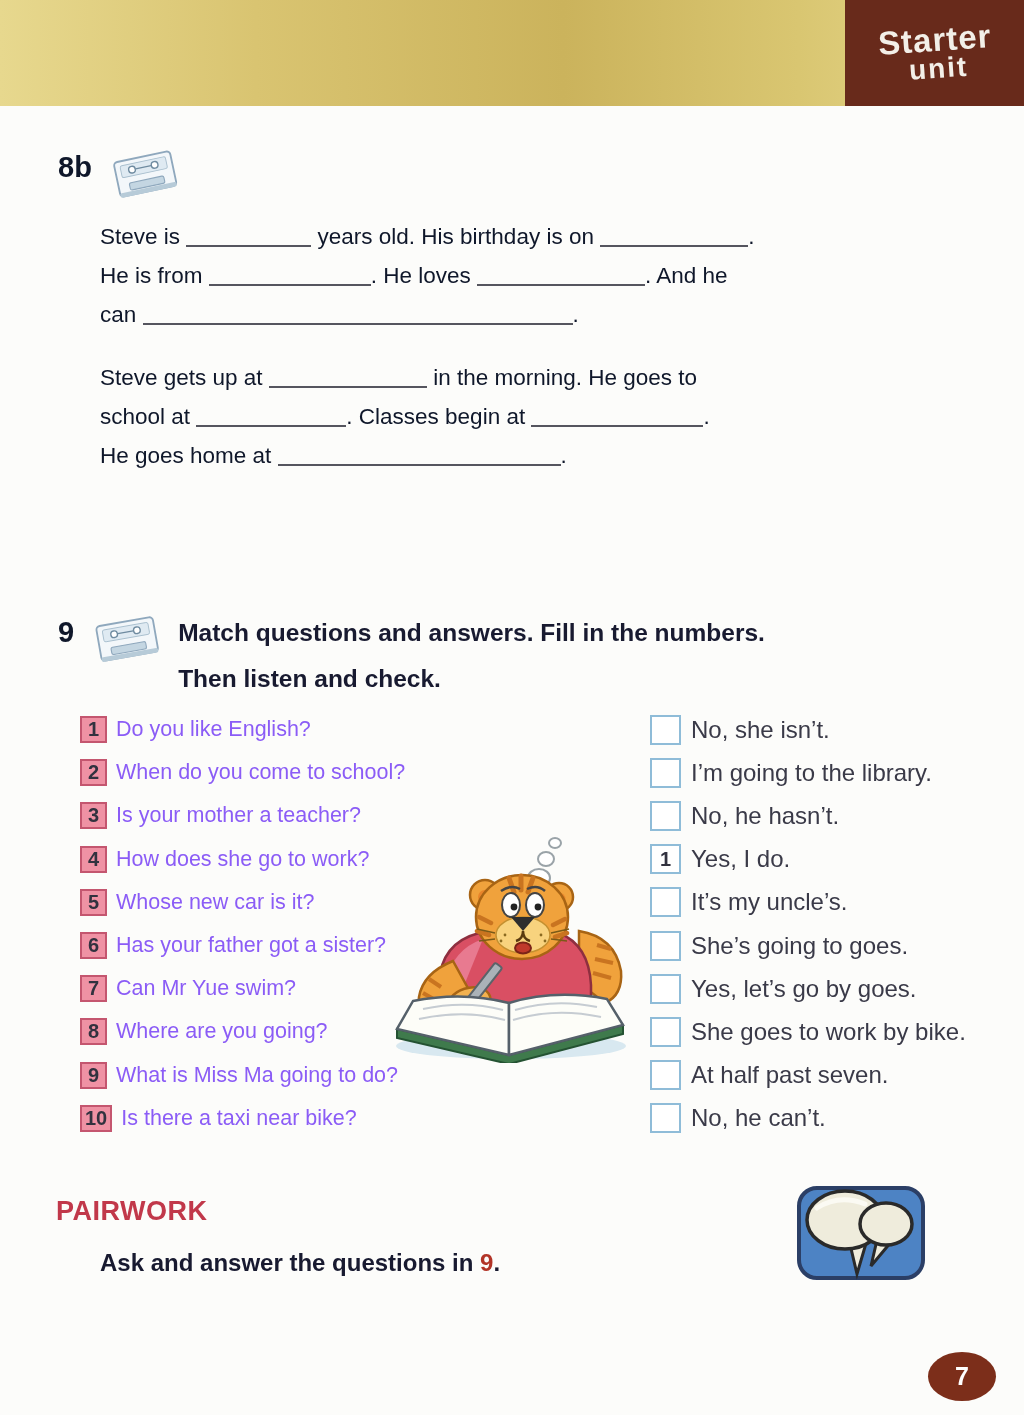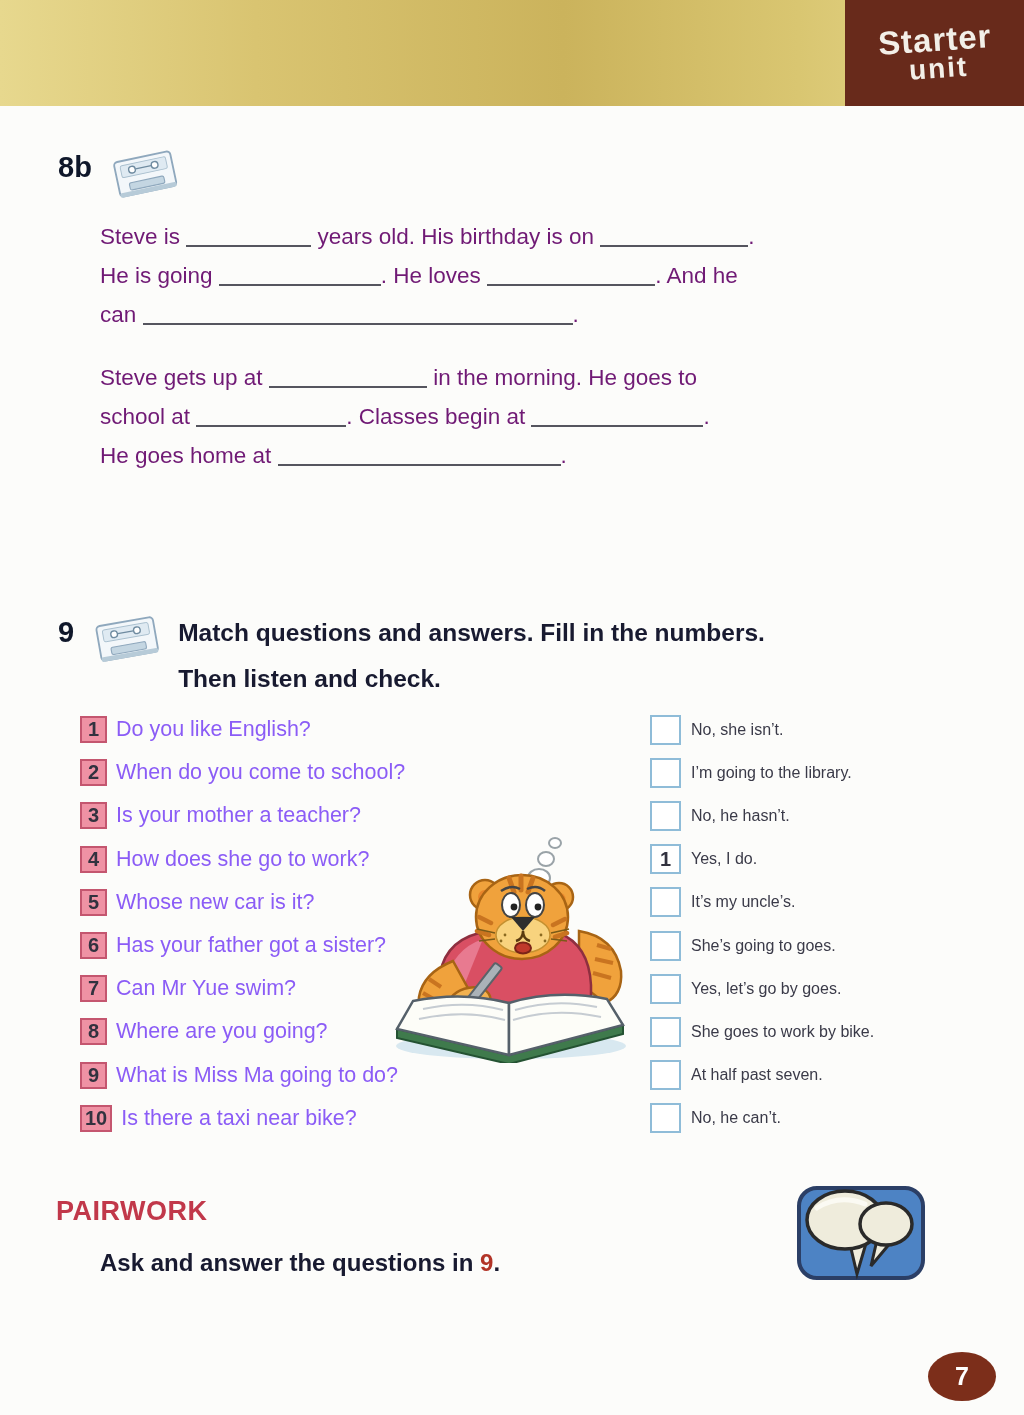--- a/index.html
+++ b/index.html
@@ -44,21 +44,21 @@
   }
   .cassette { width: 74px; height: 62px; margin: 0 14px 0 16px; flex: 0 0 auto; }
   .ex-title {
     font-size: 24.5px; font-weight: bold; color: #181a30;
     line-height: 46px; padding-top: 2px;
   }
   
   .fill-wrap { position: absolute; left: 100px; top: 218px; width: 720px; }
   .fill-para { margin-bottom: 25px; }
   .fill-line {
-    font-size: 22.5px; color: #701a75; line-height: 38.8px;
+    font-size: 22.5px; color: #0f172a; line-height: 38.8px;
     white-space: nowrap;
   }
   .blank {
     display: inline-block;
     border-bottom: 2px solid #55555e;
     height: 22px;
     vertical-align: baseline;
     transform: translateY(3px);
   }
   
@@ -75,21 +75,21 @@
   }
   .q-text { font-size: 21.5px; color: #8b5cf6; margin-left: 9px; white-space: nowrap; }
   .a-box {
     width: 31px; height: 30px;
     background: #ffffff;
     border: 2px solid #8fbcd8;
     color: #32323f; font-size: 20px; font-weight: bold;
     display: flex; align-items: center; justify-content: center;
     flex: 0 0 auto;
   }
-  .a-text { font-size: 16px; color: #3a3a48; margin-left: 10px; white-space: nowrap; }
+  .a-text { font-size: 24px; color: #3a3a48; margin-left: 10px; white-space: nowrap; }
   
   .tiger { position: absolute; left: 383px; top: 833px; width: 252px; height: 230px; }
   
   .pairwork-heading {
     position: absolute; left: 56px; top: 1196px;
     font-size: 27px; font-weight: bold; color: #c1384a; letter-spacing: 0.5px;
   }
   .pairwork-instruction {
     position: absolute; left: 100px; top: 1249px;
     font-size: 24px; font-weight: bold; color: #181a30;
@@ -129,21 +129,21 @@
           <rect x="21" y="39" width="38" height="8" rx="2" fill="#c4d6e2" stroke="#8fa8bd" stroke-width="1.2"></rect>
           <rect x="9" y="48" width="62" height="5" rx="2" fill="#b7cbd8"></rect>
         </g>
       </svg>
     </div>
   </div>
 
   <div class="fill-wrap" id="fill-paragraphs">
       <div class="fill-para">
         <div class="fill-line"><span>Steve is </span><span class="blank" style="width: 125px;"></span><span> years old. His birthday is on </span><span class="blank" style="width: 148px;"></span><span>.</span></div>
-        <div class="fill-line"><span>He is going </span><span class="blank" style="width: 162px;"></span><span>. He loves </span><span class="blank" style="width: 168px;"></span><span>. And he</span></div>
+        <div class="fill-line"><span>He is from </span><span class="blank" style="width: 162px;"></span><span>. He loves </span><span class="blank" style="width: 168px;"></span><span>. And he</span></div>
         <div class="fill-line"><span>can </span><span class="blank" style="width: 430px;"></span><span>.</span></div>
       </div>
       <div class="fill-para">
         <div class="fill-line"><span>Steve gets up at </span><span class="blank" style="width: 158px;"></span><span> in the morning. He goes to</span></div>
         <div class="fill-line"><span>school at </span><span class="blank" style="width: 150px;"></span><span>. Classes begin at </span><span class="blank" style="width: 172px;"></span><span>.</span></div>
         <div class="fill-line"><span>He goes home at </span><span class="blank" style="width: 283px;"></span><span>.</span></div>
       </div>
     </div>
 
   <div class="ex-header" style="left:58px; top:608px;">

